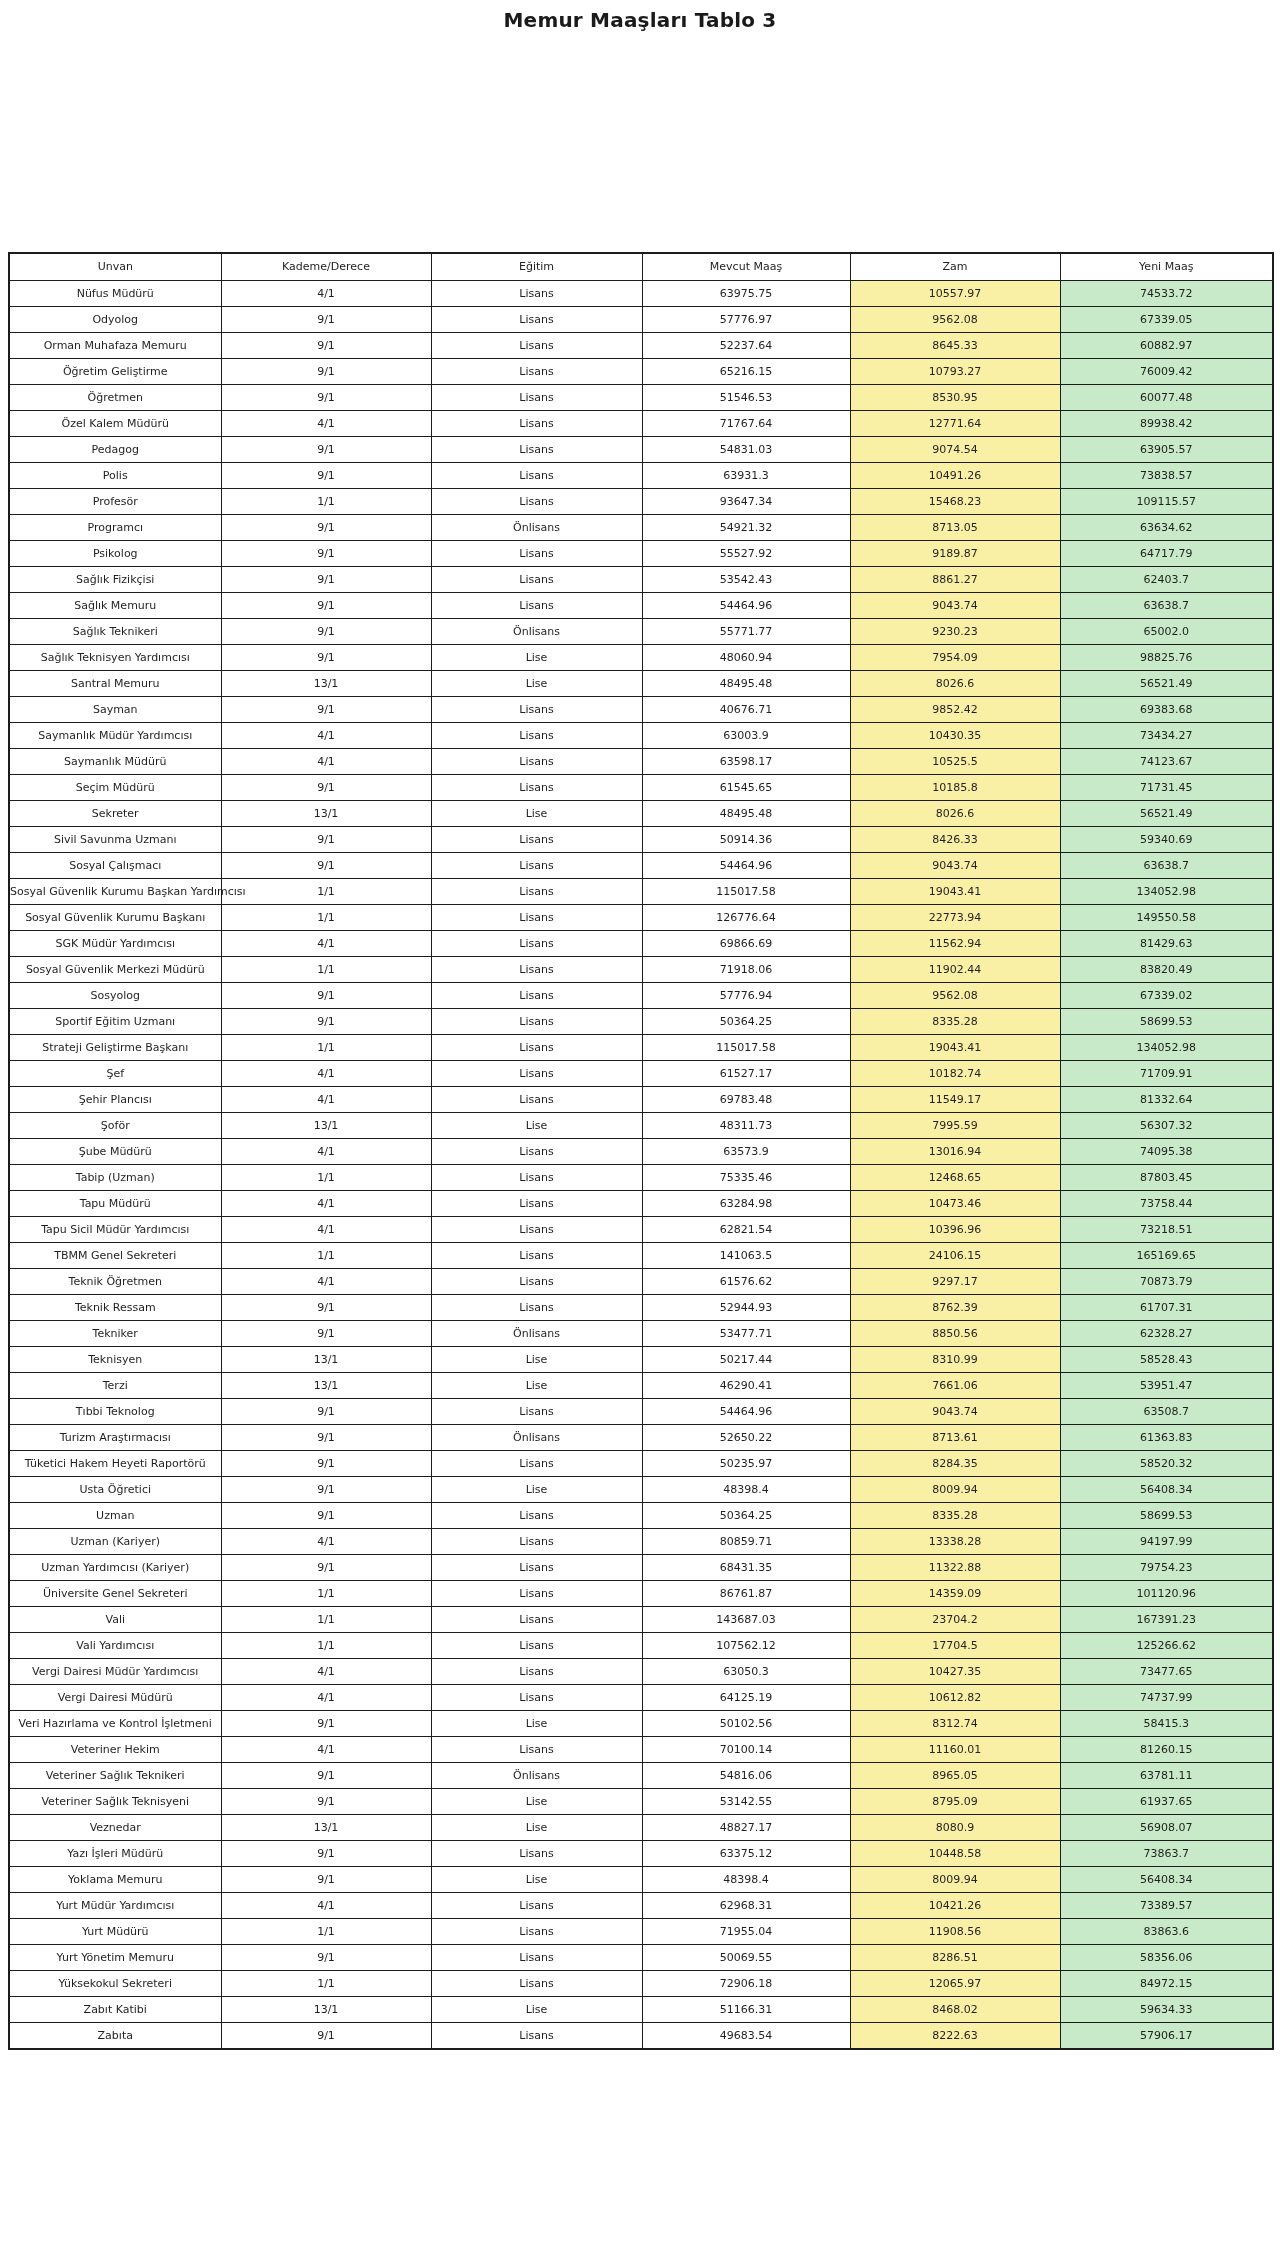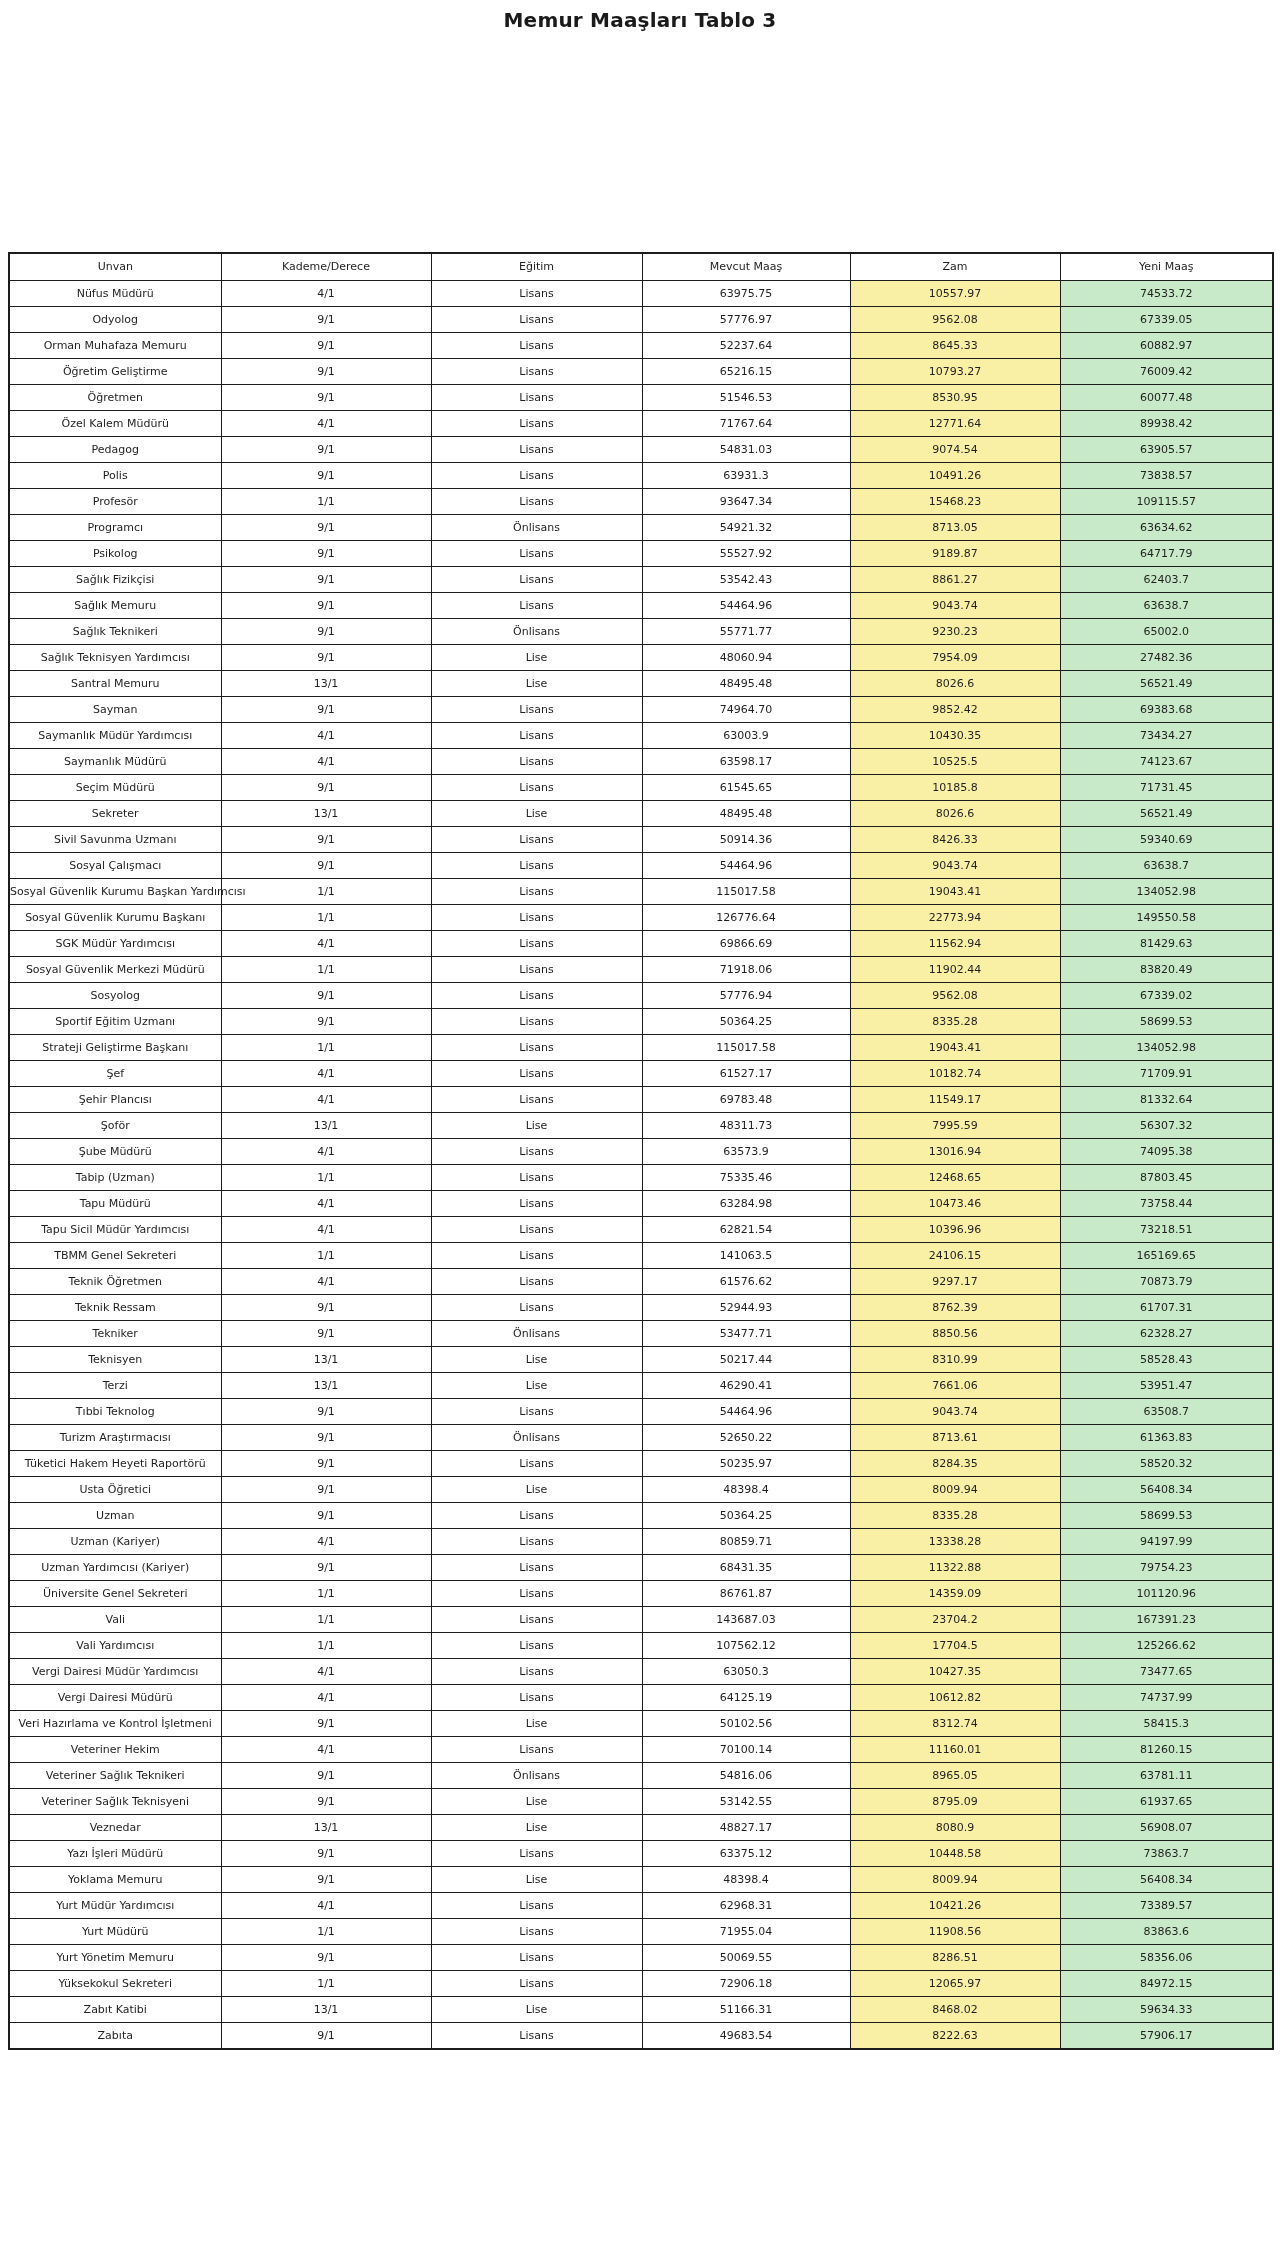--- a/index.html
+++ b/index.html
@@ -181,37 +181,37 @@
     <td class="zam">9230.23</td>
     <td class="yeni">65002.0</td>
   </tr>
 
   <tr>
     <td>Sağlık Teknisyen Yardımcısı</td>
     <td>9/1</td>
     <td>Lise</td>
     <td>48060.94</td>
     <td class="zam">7954.09</td>
-    <td class="yeni">27482.36</td>
+    <td class="yeni">98825.76</td>
   </tr>
 
   <tr>
     <td>Santral Memuru</td>
     <td>13/1</td>
     <td>Lise</td>
     <td>48495.48</td>
     <td class="zam">8026.6</td>
     <td class="yeni">56521.49</td>
   </tr>
 
   <tr>
     <td>Sayman</td>
     <td>9/1</td>
     <td>Lisans</td>
-    <td>74964.70</td>
+    <td>40676.71</td>
     <td class="zam">9852.42</td>
     <td class="yeni">69383.68</td>
   </tr>
 
   <tr>
     <td>Saymanlık Müdür Yardımcısı</td>
     <td>4/1</td>
     <td>Lisans</td>
     <td>63003.9</td>
     <td class="zam">10430.35</td>

